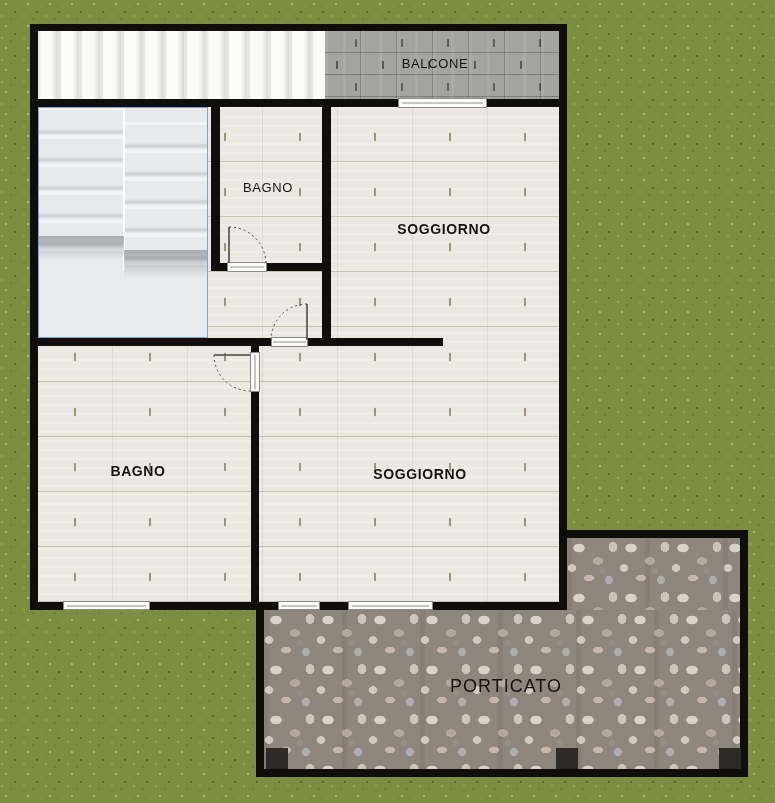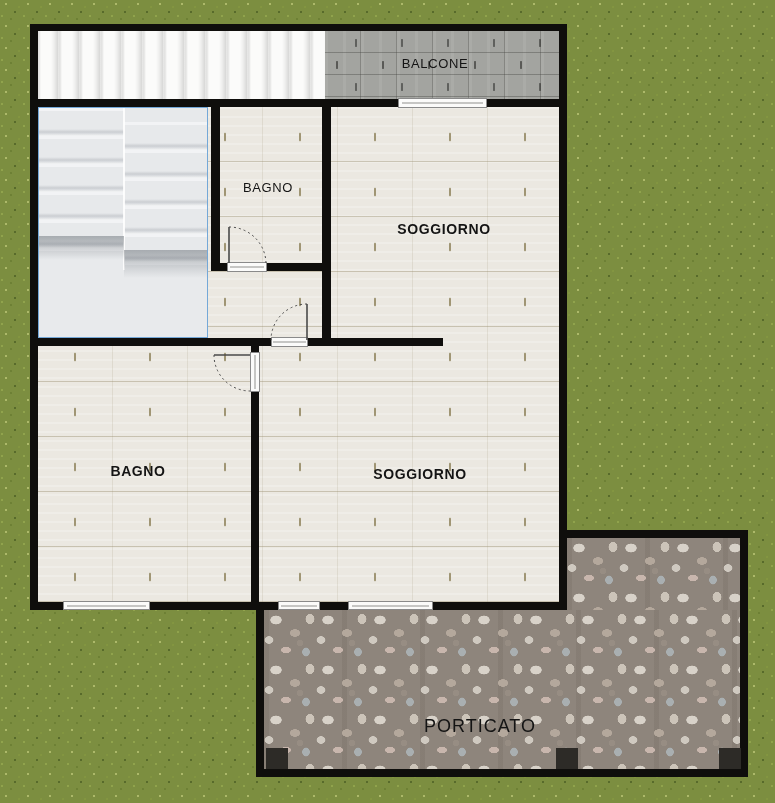--- a/index.html
+++ b/index.html
@@ -154,15 +154,15 @@
       <path d="M250,355 L214,355" stroke-width="1.6"></path>
       <path d="M214,355 A36,36 0 0 0 250,391" stroke-width="1" stroke-dasharray="2,3"></path>
     </g>
   </svg>
 
   <div class="room-label" style="left:435px;top:63px;text-align:center;">BALCONE</div>
   <div class="room-label" style="left:268px;top:187px;">BAGNO</div>
   <div class="room-label big" style="left:444px;top:229px;">SOGGIORNO</div>
   <div class="room-label big" style="left:138px;top:471px;">BAGNO</div>
   <div class="room-label big" style="left:420px;top:474px;">SOGGIORNO</div>
-  <div class="room-label huge" style="left:480px;top:686px;margin-top:40px;">PORTICATO</div>
+  <div class="room-label huge" style="left:506px;top:686px;">PORTICATO</div>
 
 </div>
 
 </body></html>

